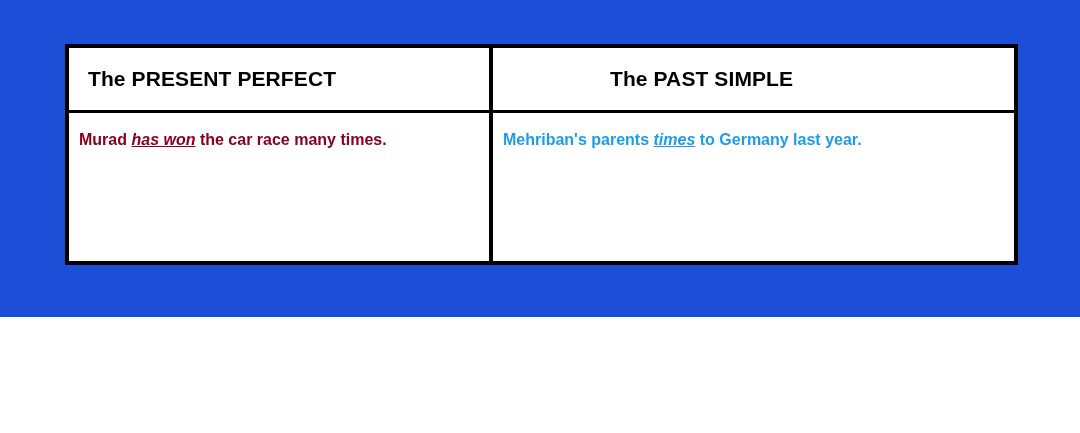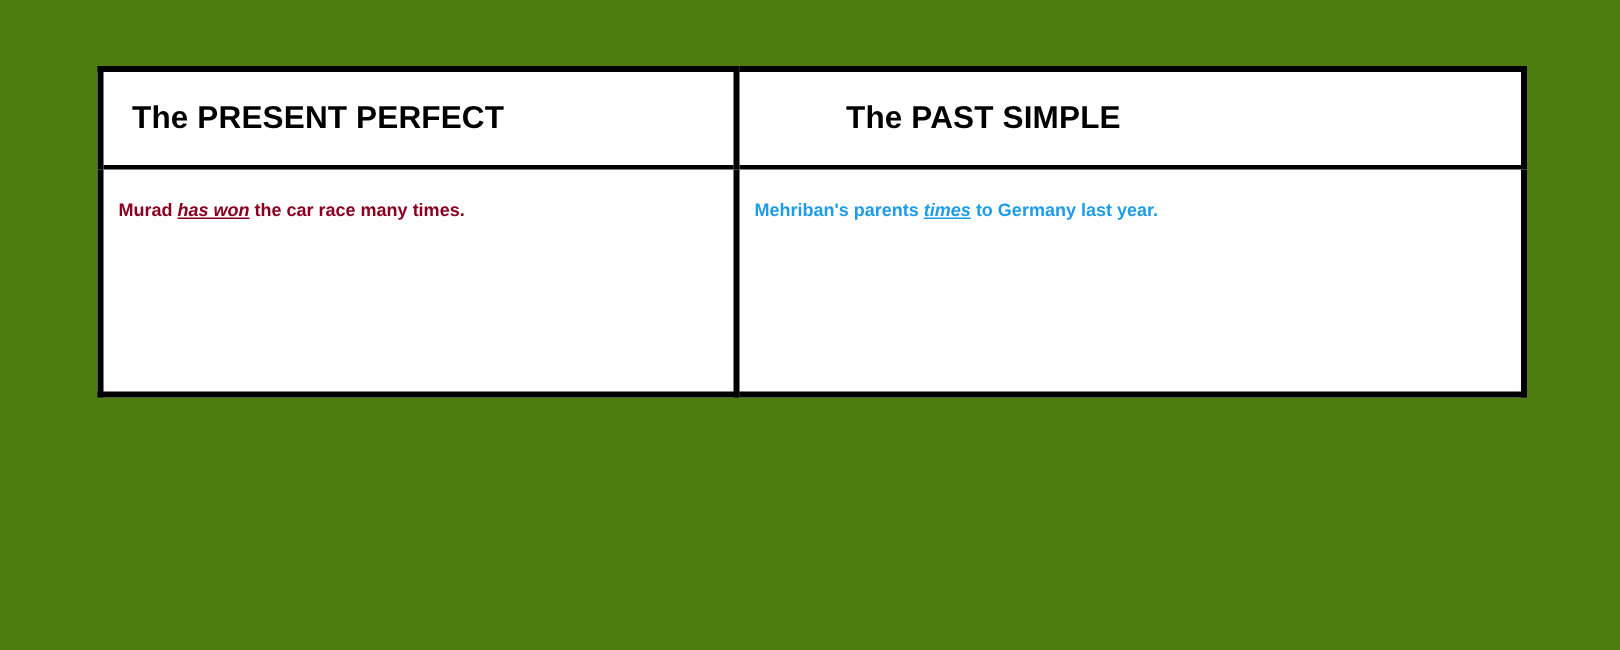--- a/index.html
+++ b/index.html
@@ -12,22 +12,22 @@
     width: 1080px;
     height: 433px;
     overflow: hidden;
     font-family: "Liberation Sans", sans-serif;
     -webkit-font-smoothing: antialiased;
   }
 
   .page {
     position: relative;
     width: 1080px;
-    height: 433px;
-    background: #4d7c0f;
+    height: 317px;
+    background: #1d4ed8;
   }
 
   
   .grammar-table {
     position: absolute;
     left: 65px;
     top: 44px;
     width: 949px;   
     height: 218px;  
     border-collapse: collapse;
@@ -59,36 +59,36 @@
 
   .header-text {
     font-size: 21px;
     font-weight: bold;
     color: #000000;
     letter-spacing: 0.1px;
     white-space: nowrap;
   }
 
   .header-left  { padding-left: 19px; }
-  .header-right { padding-left: 71px; }
+  .header-right { padding-left: 117px; }
 
   
   .row-body td {
     height: 148px;
     border-top-width: 3px;
   }
 
   .body-cell-inner {
     height: 148px;
     padding: 17px 10px 0 10px;
     box-sizing: border-box;
   }
 
   .sentence {
-    font-size: 12px;
+    font-size: 16px;
     font-weight: bold;
     line-height: 20px;
     white-space: nowrap;
   }
 
   .sentence .accent {
     font-style: italic;
     text-decoration: underline;
     font-weight: bold;
   }

